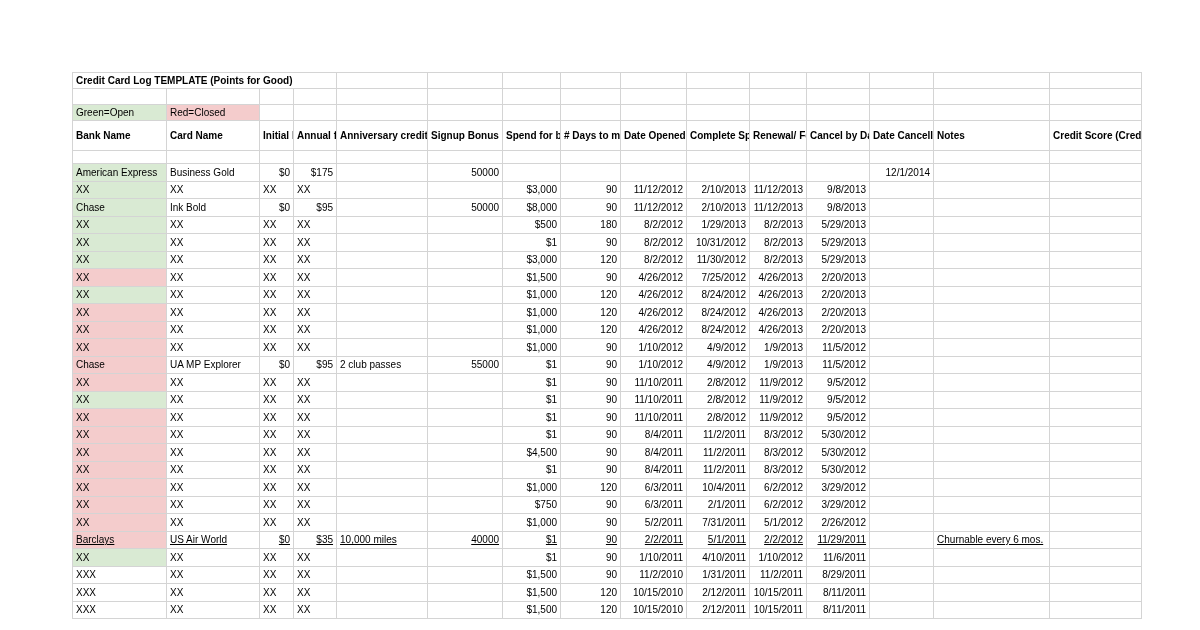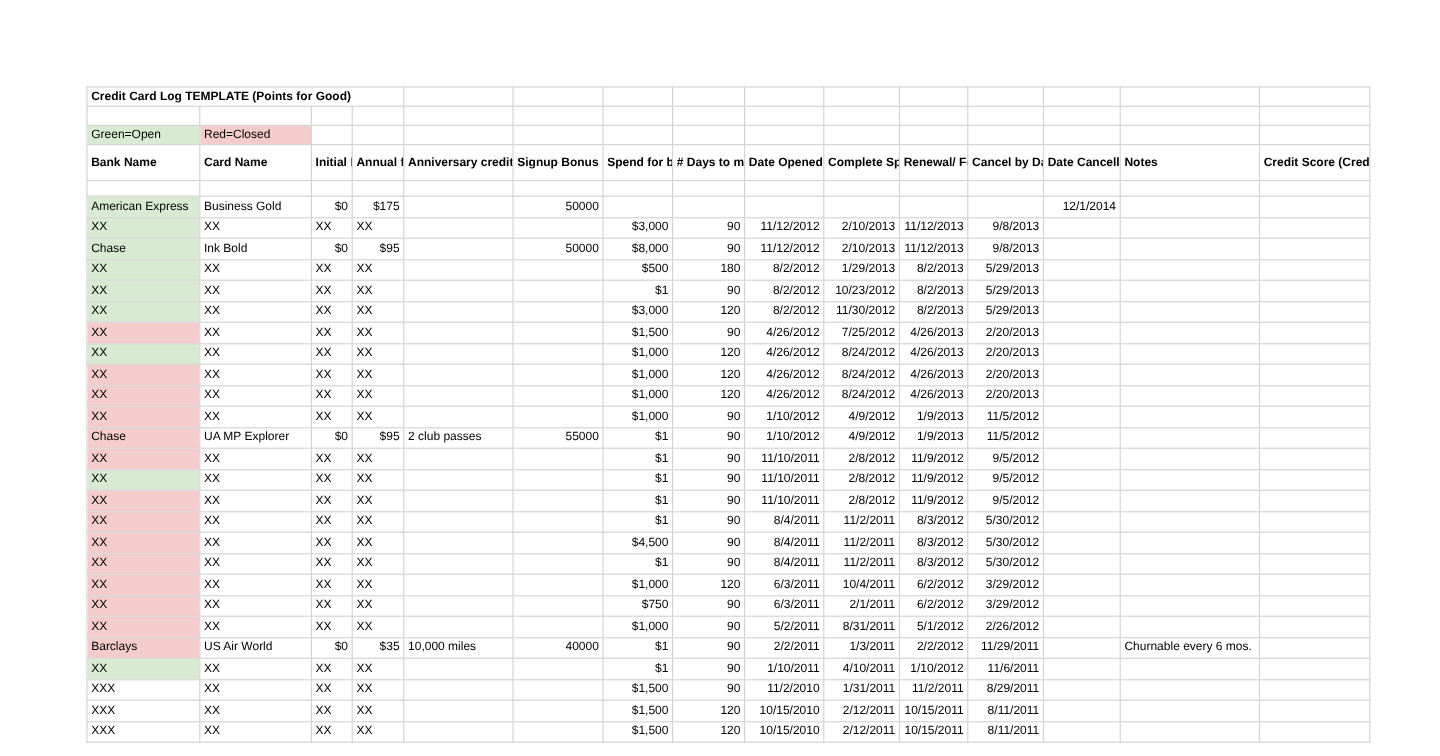--- a/index.html
+++ b/index.html
@@ -212,21 +212,21 @@
         <tr style="height: 17.5px;">
           <td class="bg-open">XX</td>
           <td>XX</td>
           <td>XX</td>
           <td>XX</td>
           <td></td>
           <td></td>
           <td class="c-num">$1</td>
           <td class="c-num">90</td>
           <td class="c-num">8/2/2012</td>
-          <td class="c-num">10/23/2012</td>
+          <td class="c-num">10/31/2012</td>
           <td class="c-num">8/2/2013</td>
           <td class="c-num">5/29/2013</td>
           <td></td>
           <td></td>
           <td></td>
         </tr>
         <tr style="height: 17.5px;">
           <td class="bg-open">XX</td>
           <td>XX</td>
           <td>XX</td>
@@ -484,38 +484,38 @@
         <tr style="height: 17.5px;">
           <td class="bg-closed">XX</td>
           <td>XX</td>
           <td>XX</td>
           <td>XX</td>
           <td></td>
           <td></td>
           <td class="c-num">$1,000</td>
           <td class="c-num">90</td>
           <td class="c-num">5/2/2011</td>
-          <td class="c-num">8/31/2011</td>
+          <td class="c-num">7/31/2011</td>
           <td class="c-num">5/1/2012</td>
           <td class="c-num">2/26/2012</td>
           <td></td>
           <td></td>
           <td></td>
         </tr>
-        <tr style="height: 17.5px;">
+        <tr style="height: 17.5px; text-decoration: underline;">
           <td class="bg-closed">Barclays</td>
           <td>US Air World</td>
           <td class="c-num">$0</td>
           <td class="c-num">$35</td>
           <td>10,000 miles</td>
           <td class="c-num">40000</td>
           <td class="c-num">$1</td>
           <td class="c-num">90</td>
           <td class="c-num">2/2/2011</td>
-          <td class="c-num">1/3/2011</td>
+          <td class="c-num">5/1/2011</td>
           <td class="c-num">2/2/2012</td>
           <td class="c-num">11/29/2011</td>
           <td></td>
           <td>Churnable every 6 mos.</td>
           <td></td>
         </tr>
         <tr style="height: 17.5px;">
           <td class="bg-open">XX</td>
           <td>XX</td>
           <td>XX</td>

